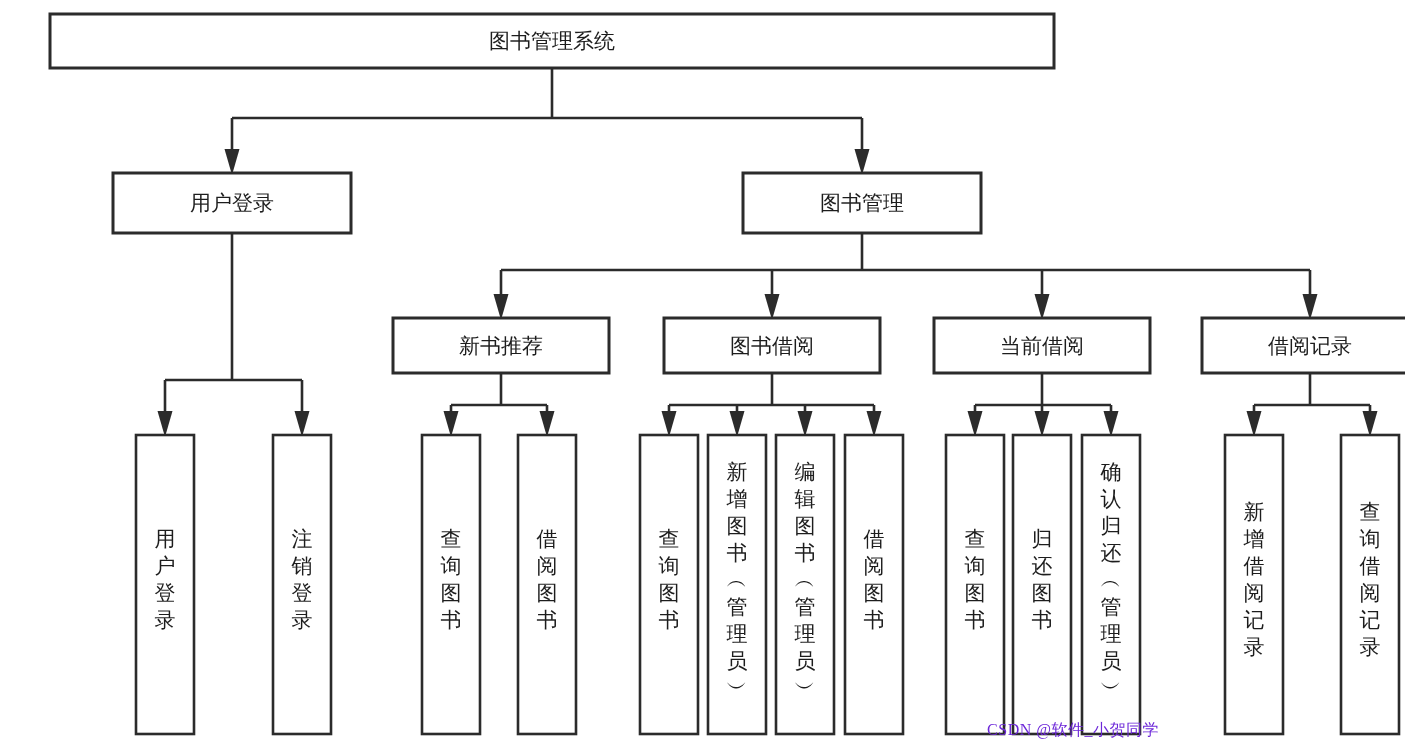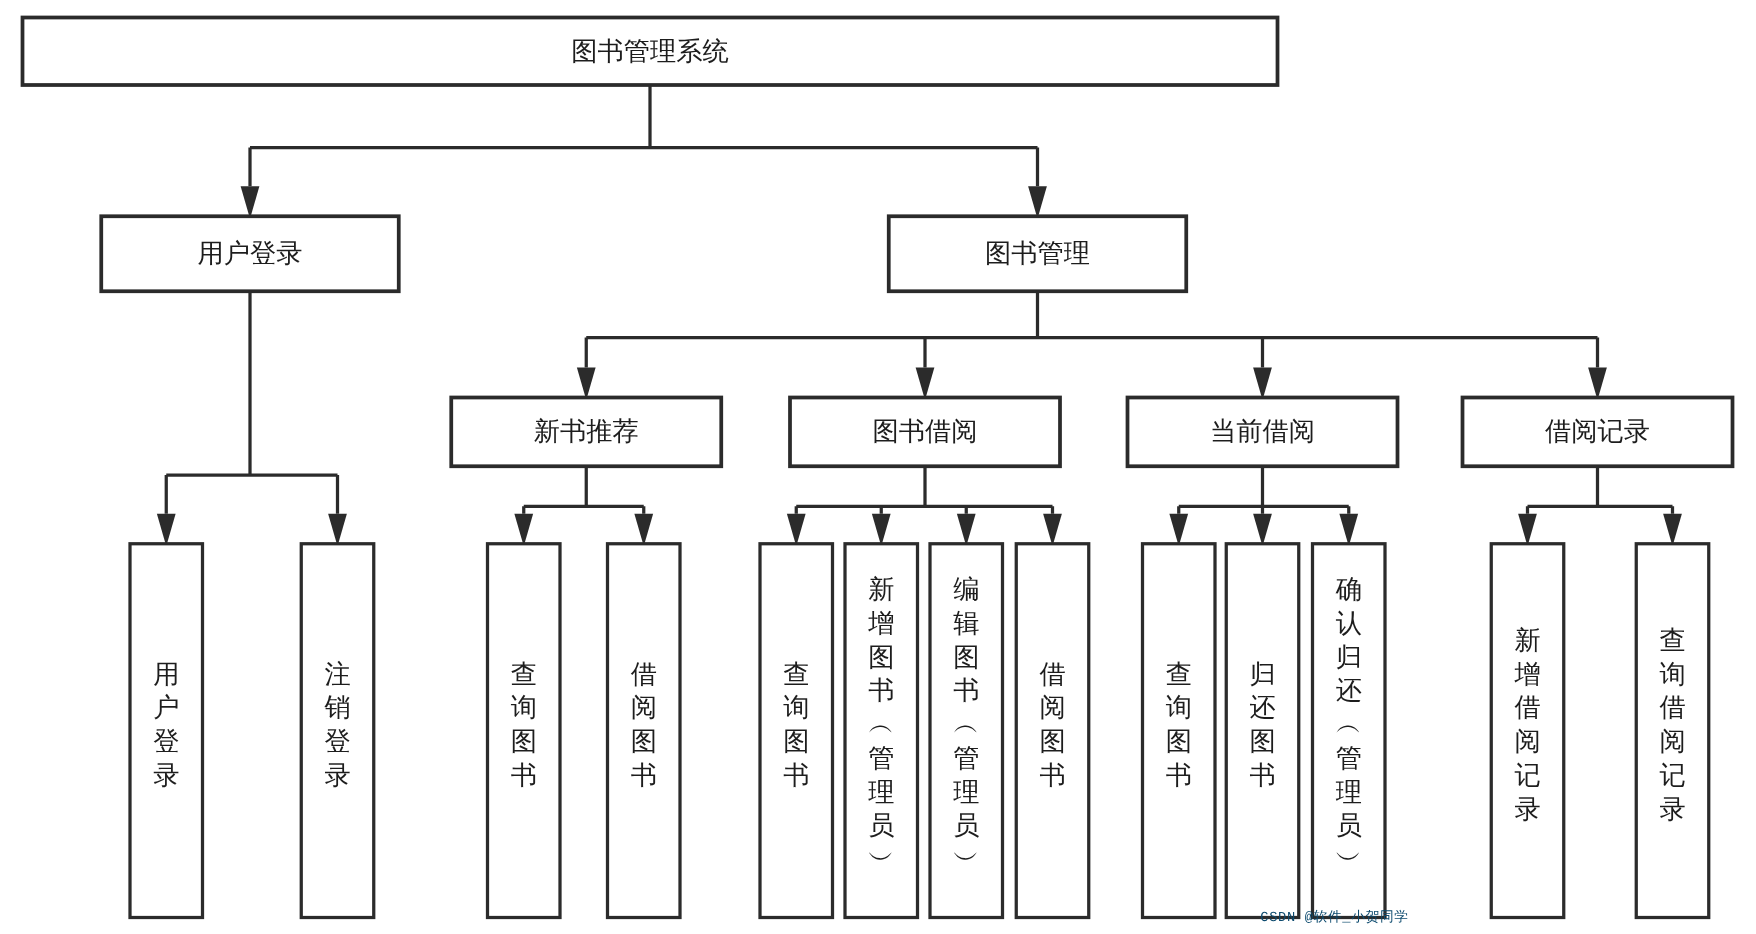--- a/index.html
+++ b/index.html
@@ -12,20 +12,21 @@
     width: 1405px;
     height: 747px;
     overflow: hidden;
     font-family: "DejaVu Sans", "Liberation Sans", sans-serif;
   }
   #diagram-root {
     position: relative;
     width: 1135px;
     height: 747px;
     background: #ffffff;
+    margin-left: 32px;
   }
   svg.diagram-canvas {
     position: absolute;
     left: 0;
     top: 0;
     width: 1405px;
     height: 747px;
     display: block;
   }
   .node-box {
@@ -58,23 +59,23 @@
   .node-label-vertical {
     fill: #1d1d1d;
     font-family: "DejaVu Sans", "Liberation Sans", sans-serif;
     font-size: 21px;
     text-anchor: middle;
   }
   .watermark-text {
     position: absolute;
     right: 8px;
     bottom: 6px;
-    color: #0c4a6e;
-    font-size: 11px;
-    font-family: Liberation Mono, monospace;
+    color: #6d28d9;
+    font-size: 16px;
+    font-family: Liberation Serif, serif;
     letter-spacing: 0.5px;
     white-space: nowrap;
     user-select: none;
   }
 </style>
 </head>
 <body>
 
 <div id="diagram-root">
   <svg class="diagram-canvas" viewBox="0 0 1405 747" xmlns="http://www.w3.org/2000/svg">

